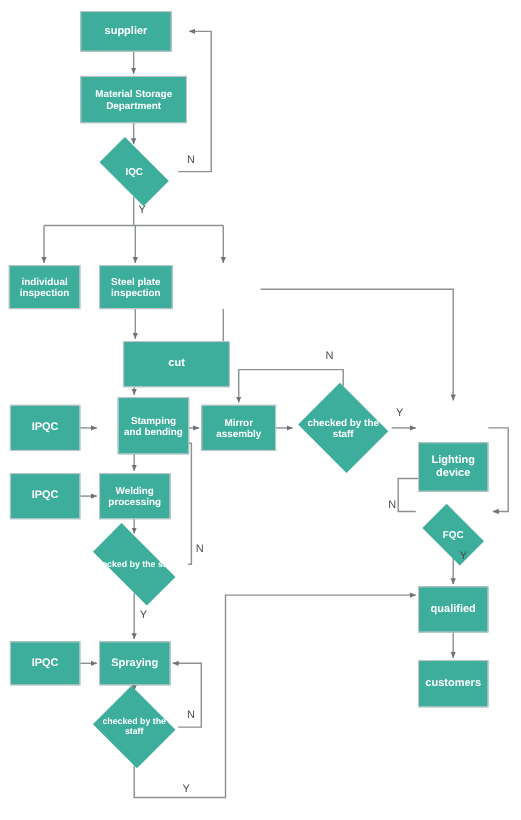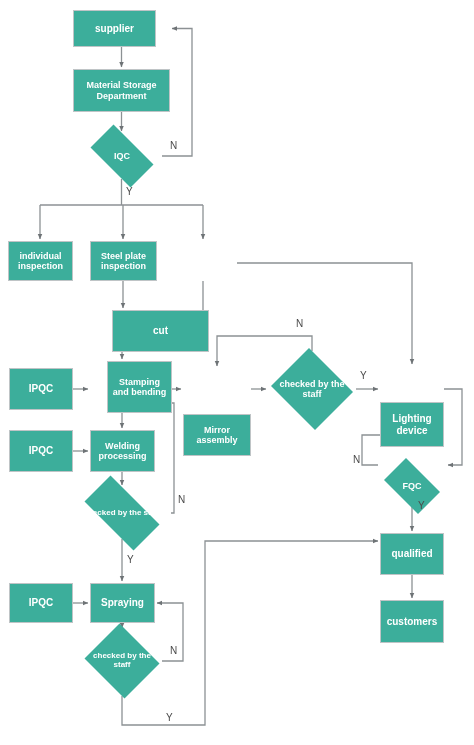--- a/index.html
+++ b/index.html
@@ -173,21 +173,21 @@
     </div>
 
   <div class="node process" style="left:9px; top:368px; width:64px; height:42px; font-size:10px;">
       <span class="nlabel">IPQC</span>
     </div>
 
   <div class="node process" style="left:90px; top:361px; width:65px; height:52px; font-size:9px;margin-left:17px;">
       <span class="nlabel">Stamping and bending</span>
     </div>
 
-  <div class="node process" style="left:183px; top:368px; width:68px; height:42px; font-size:9px;margin-top:46px;">
+  <div class="node process" style="left:183px; top:368px; width:68px; height:42px; font-size:9px;">
       <span class="nlabel">Mirror assembly</span>
     </div>
 
   <div class="node decision" style="left:268px; top:351px; width:88px; height:76px; font-size:9px;">
       <span class="dshape"></span>
       <span class="dlabel">checked by the staff</span>
     </div>
 
   <div class="node process" style="left:380px; top:366px; width:64px; height:45px; font-size:10px;margin-top:36px;">
       <span class="nlabel">Lighting device</span>

